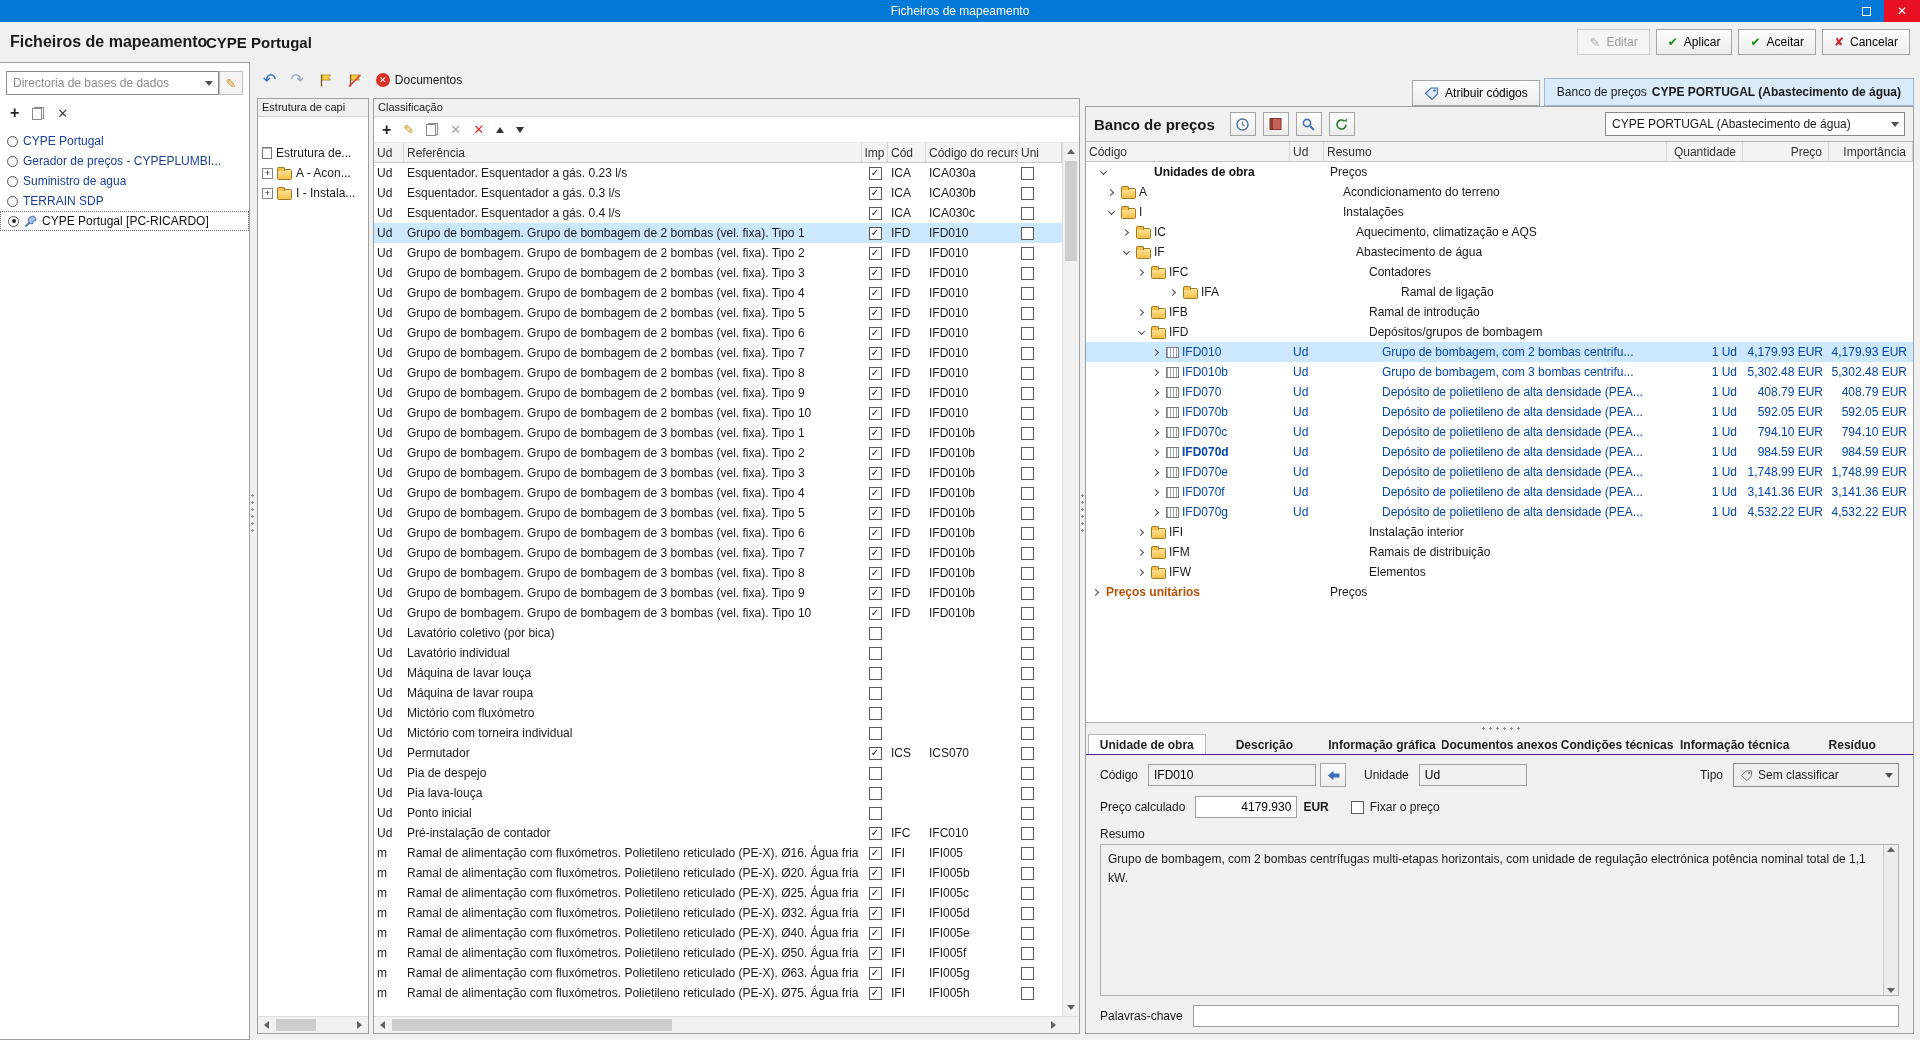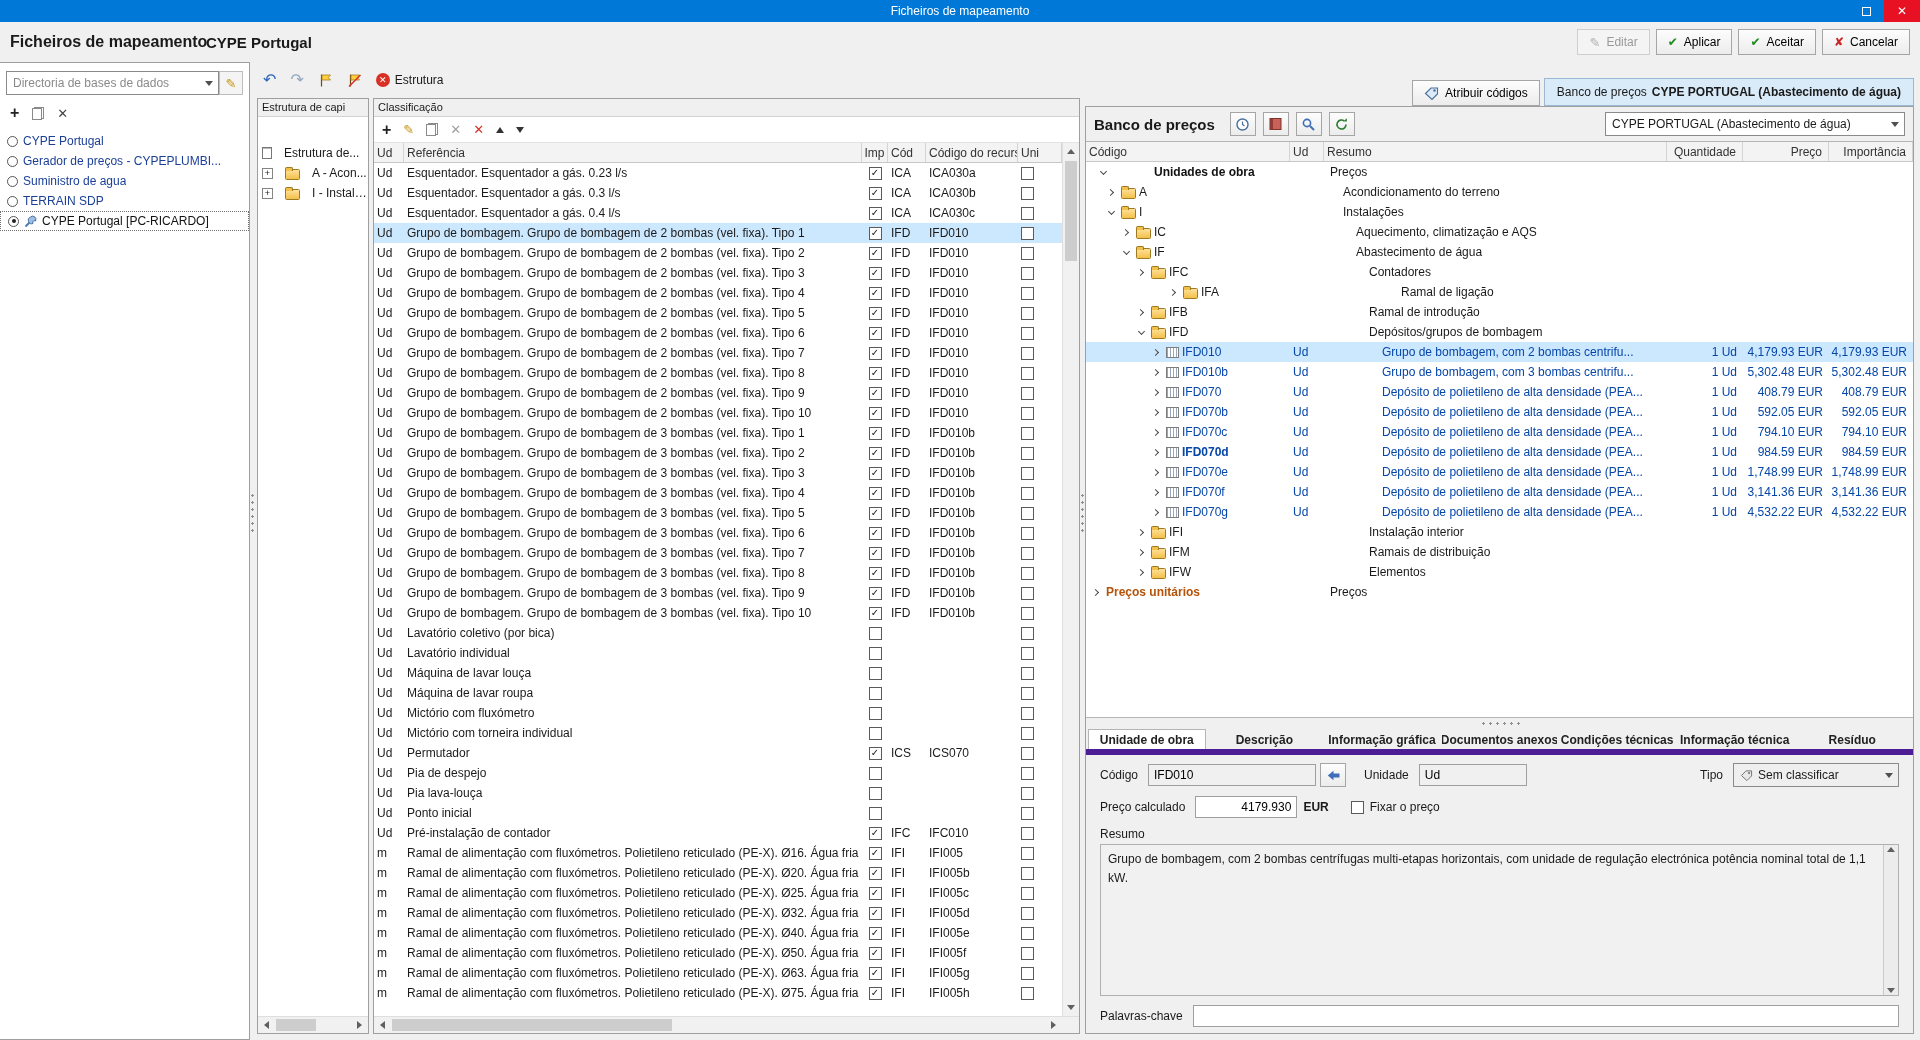--- a/index.html
+++ b/index.html
@@ -70,21 +70,21 @@
   .i-undo{font-family:"DejaVu Sans",sans-serif;font-size:16px;color:#2c66b8;line-height:1}
   .i-redo{font-family:"DejaVu Sans",sans-serif;font-size:16px;color:#93a7bd;line-height:1}
   .verif{display:flex;align-items:center;gap:5px}
   .i-redcircle{width:14px;height:14px;border-radius:50%;background:#d93025;color:#fff;display:flex;align-items:center;justify-content:center;
     font-family:"DejaVu Sans",sans-serif;font-size:9px;font-weight:bold}
   .mid-panels{flex:1;display:flex;gap:4px;padding:0 0 6px 2px;overflow:hidden}
   .panel{background:#fff;border:1px solid #9f9f9f;display:flex;flex-direction:column;overflow:hidden}
   .panel-header{flex:0 0 18px;background:#f0f0f0;border-bottom:1px solid #d2d2d2;font-size:11px;padding:2px 4px;white-space:nowrap;overflow:hidden}
   .estrutura{width:112px}
   .est-tree{flex:1;padding-top:26px;overflow:hidden}
-  .est-item{height:20px;display:flex;align-items:center;gap:12px;padding-left:4px;white-space:nowrap;overflow:hidden}
+  .est-item{height:20px;display:flex;align-items:center;gap:4px;padding-left:4px;white-space:nowrap;overflow:hidden}
   .plusbox{flex:0 0 11px;height:11px;border:1px solid #848484;background:#fff;display:flex;align-items:center;justify-content:center;
     font-size:9px;line-height:1;color:#222}
   .est-label{overflow:hidden;text-overflow:ellipsis}
   .classificacao{flex:1}
   .cls-toolbar{flex:0 0 26px;display:flex;align-items:center;gap:12px;padding:0 8px;border-bottom:1px solid #e3e3e3}
   .tri-up-s{width:0;height:0;border-left:4px solid transparent;border-right:4px solid transparent;border-bottom:6px solid #333}
   .tri-down-s{width:0;height:0;border-left:4px solid transparent;border-right:4px solid transparent;border-top:6px solid #333}
   .cls-mid{flex:1;display:flex;overflow:hidden}
   .cls-main{flex:1;display:flex;flex-direction:column;overflow:hidden}
   .crow{display:flex;height:20px;align-items:center;flex:0 0 20px}
@@ -146,21 +146,21 @@
   .k-item{color:#0646a8}
   .k-orange{color:#b45309;font-weight:bold}
   .banco-body{flex:1;overflow:hidden;display:flex;flex-direction:column}
   .exp{flex:0 0 14px;display:inline-flex;align-items:center;justify-content:center}
   .exp i{width:5px;height:5px;border-right:1.5px solid #4a4a4a;border-bottom:1.5px solid #4a4a4a;transform:rotate(-45deg);margin-left:-2px}
   .exp.open i{transform:rotate(45deg);margin-left:0;margin-top:-2px}
 
   .dots-split{flex:0 0 11px;position:relative}
   .dots-split::after{content:"";position:absolute;left:50%;top:4px;width:40px;height:3px;margin-left:-20px;
     background-image:radial-gradient(circle,#8f8f8f 1px,transparent 1.4px);background-size:7px 3px;background-repeat:repeat-x}
-  .tabs-row{flex:0 0 21px;display:flex;align-items:flex-end;border-bottom:6px solid #4c1d95;padding:0 2px}
+  .tabs-row{flex:0 0 21px;display:flex;align-items:flex-end;border-bottom:1px solid #4c1d95;padding:0 2px}
   .tab{flex:1;height:20px;display:flex;align-items:center;justify-content:center;font-weight:bold;font-size:12px;
     color:#222;border:1px solid transparent;border-bottom:none;white-space:nowrap;overflow:hidden}
   .tab.active{background:#fff;border-color:#b5b5b5}
 
   
   .bform{padding:8px 14px 6px 14px;display:flex;flex-direction:column}
   .frow{display:flex;align-items:center;margin-bottom:9px}
   .flabel{white-space:nowrap}
   .finput{height:22px;border:1px solid #9f9f9f;background:#fff;padding:0 5px;font-family:"Liberation Sans",sans-serif;font-size:12px}
   .finput.gray{background:#f0f0f0}
@@ -290,21 +290,21 @@
       </span>
       <span>
         <svg width="15" height="15" viewBox="0 0 15 15">
             <path d="M3.5 1.5v12" stroke="#6b4d12" stroke-width="1.2"></path>
             <path d="M4 2h8.5l-2.2 2.5 2.2 2.5H4z" fill="#ffcf3f" stroke="#a8821e" stroke-width="0.8"></path>
             <path d="M2 13.5 13.5 2" stroke="#d93025" stroke-width="1.5"></path>
           </svg>
       </span>
       <span class="verif">
         <span class="i-redcircle">✕</span>
-        <span>Estrutura</span>
+        <span>Documentos</span>
       </span>
     </div>
 
     <div class="mid-panels">
 
       <div class="panel estrutura">
         <div class="panel-header">Estrutura de capi</div>
         <div class="est-tree">
             <div class="est-item">
               <span class="i-doc"></span>

